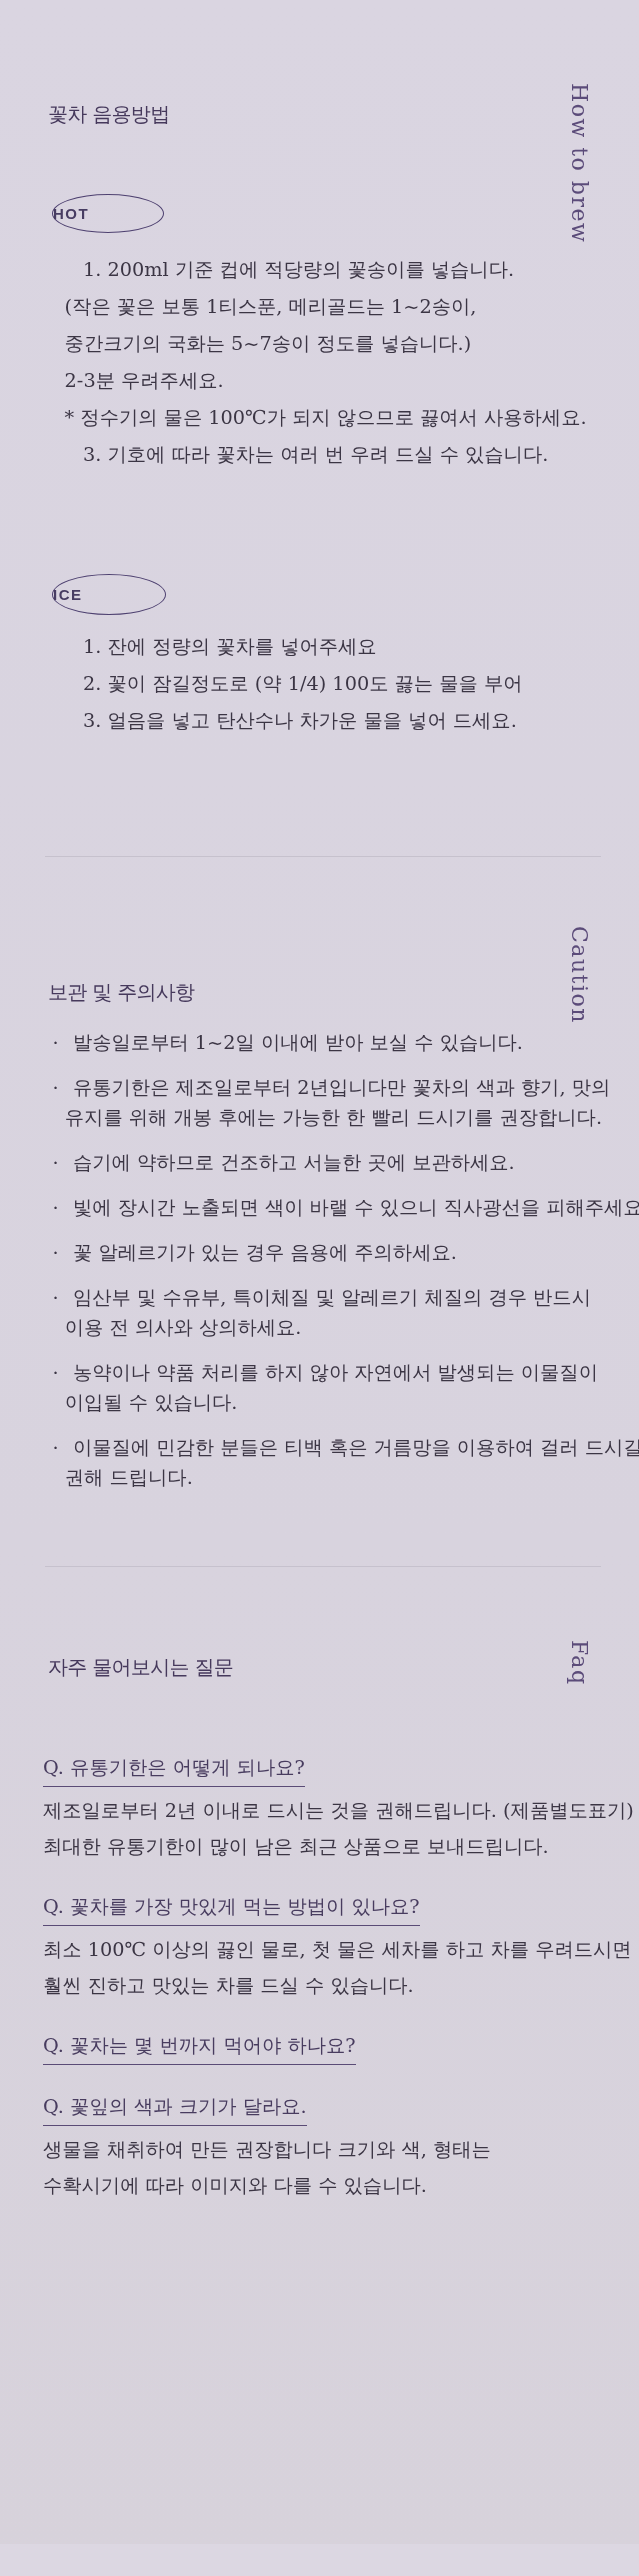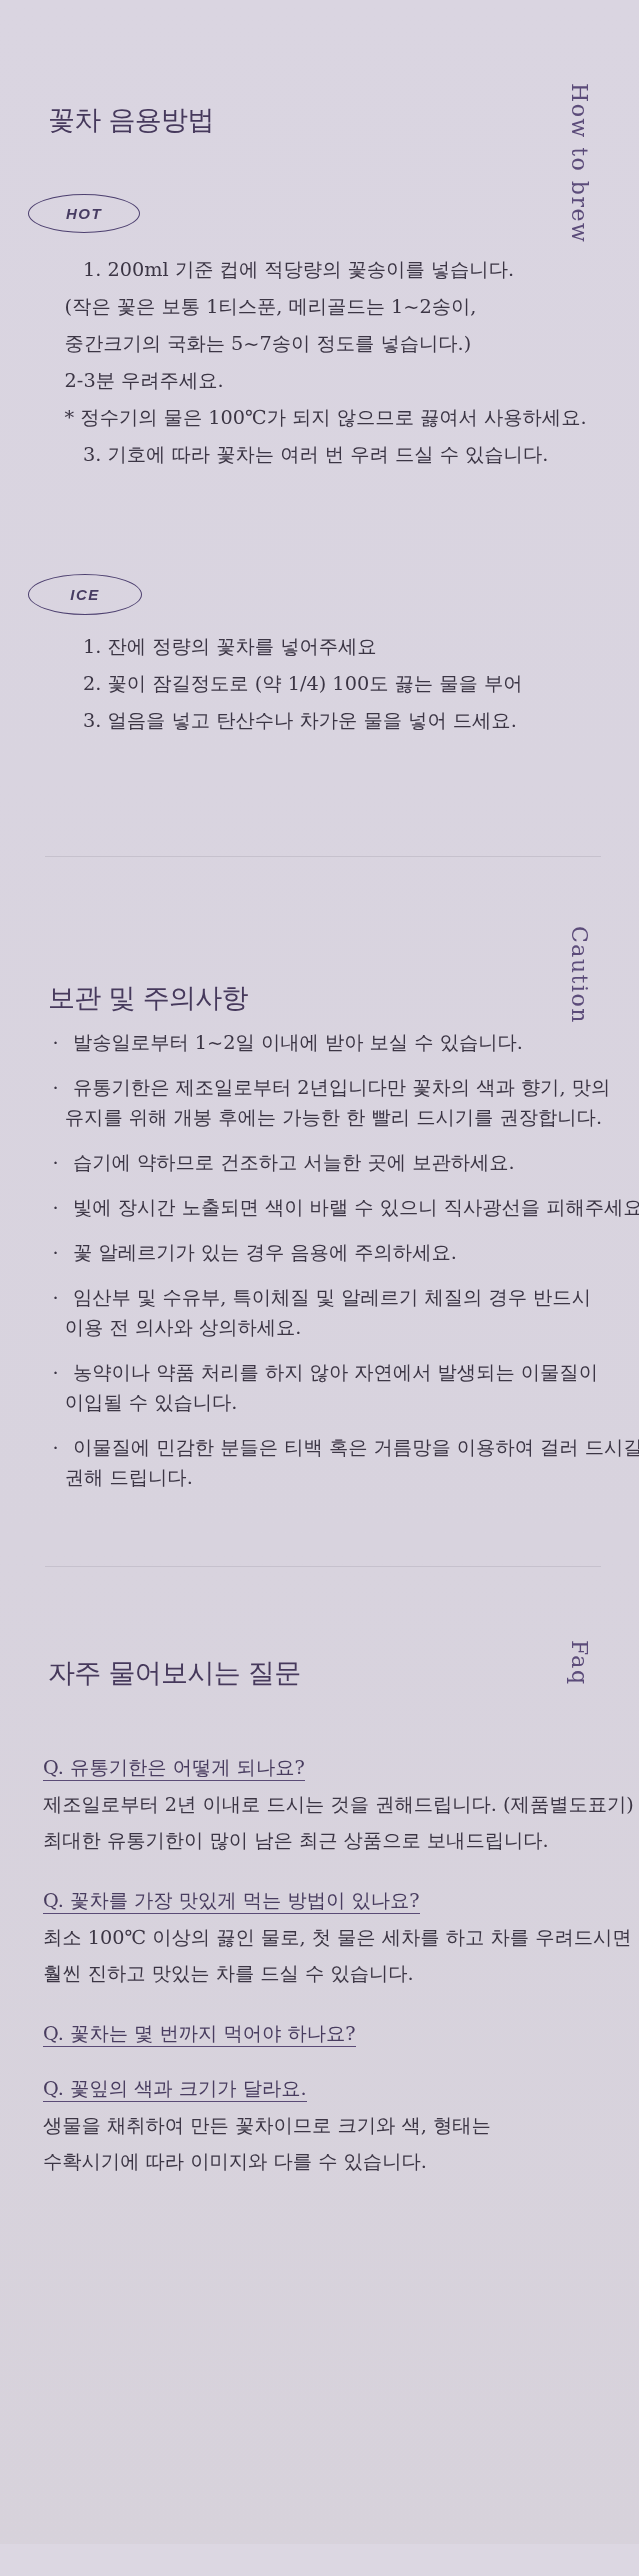--- a/index.html
+++ b/index.html
@@ -3,37 +3,37 @@
 <meta charset="utf-8">
 <style>
   html,body{margin:0;padding:0;}
   body{width:639px;background:#d9d4df;}
   .page{
     position:relative;width:639px;height:2576px;overflow:hidden;
     background:linear-gradient(180deg,#dad5e1 0%,#d8d3de 60%,#d7d2db 100%);
     font-family:"DejaVu Serif","Liberation Serif",serif;
   }
   .sec-title{
-    position:absolute;left:48px;font-size:27px;line-height:33px;
+    position:absolute;left:48px;font-size:20px;line-height:33px;
     color:#46395c;letter-spacing:-0.7px;font-weight:500;white-space:nowrap;
   }
   #title-brew{top:85px}
   #title-caution{top:963px}
   #title-faq{top:1638px}
   .side-label{
     position:absolute;right:46px;writing-mode:vertical-rl;text-orientation:mixed;
     font-size:22px;color:#5b4b79;letter-spacing:1.5px;line-height:27px;white-space:nowrap;
   }
   #side-brew{top:83px}
   #side-caution{top:926px}
   #side-faq{top:1640px}
   .badge{
-    position:absolute;left:28px;width:110px;height:37px;
+    position:absolute;left:52px;width:110px;height:37px;
     border:1.5px solid #4e4170;border-radius:50%;
-    display:flex;align-items:center;justify-content:center;background:transparent;font-style:italic;
+    display:flex;align-items:center;background:transparent;
   }
   #badge-hot{top:194px}
   #badge-ice{top:574px;width:112px;height:39px}
   .badge-label{
     font-family:"Liberation Sans","DejaVu Sans",sans-serif;
     font-weight:700;font-size:15px;letter-spacing:1.5px;color:#473c62;
   }
   .steps{position:absolute;left:43px;font-size:19.3px;color:#3b3544;}
   .step{line-height:37px;white-space:nowrap;margin-left:40px;}
   .step.indent{margin-left:21.6px;}
@@ -43,21 +43,21 @@
   #divider-1{top:856px}
   #divider-2{top:1566px}
   .bullets{position:absolute;left:45px;top:1028px;font-size:19.3px;color:#3b3544;}
   .bullet{position:relative;padding-left:28px;margin-bottom:15px;}
   .bullet .line{line-height:30px;white-space:nowrap;}
   .bullet .cont{margin-left:-8.2px;}
   .dot{position:absolute;left:7.4px;top:0;line-height:30px;font-size:19.3px;color:#3b3544;}
   .faq{position:absolute;left:43px;top:1756px;font-size:19.3px;}
   .faq-item{margin-bottom:30px;}
   .faq-q{
-    display:inline-block;line-height:24px;padding-bottom:0;
+    display:inline-block;line-height:24px;padding-bottom:6px;
     border-bottom:1.5px solid #5a4b76;color:#483c5f;white-space:nowrap;
   }
   .faq-a{margin-top:6px;color:#3b3544;}
   .faq-a .line{line-height:36px;white-space:nowrap;}
   .bottom-strip{position:absolute;left:0;right:0;top:2544px;height:32px;background:#dcd7e2;}
 </style>
 </head>
 <body>
 
 <div class="page">
@@ -151,21 +151,21 @@
         <div class="line">최소 100℃ 이상의 끓인 물로, 첫 물은 세차를 하고 차를 우려드시면</div>
         <div class="line">훨씬 진하고 맛있는 차를 드실 수 있습니다.</div>
       </div>
     </div>
     <div class="faq-item">
       <div class="faq-q">Q. 꽃차는 몇 번까지 먹어야 하나요?</div>
     </div>
     <div class="faq-item">
       <div class="faq-q">Q. 꽃잎의 색과 크기가 달라요.</div>
       <div class="faq-a">
-        <div class="line">생물을 채취하여 만든 꽃차이므로 크기와 색, 형태는</div>
+        <div class="line">생물을 채취하여 만든 권장합니다 크기와 색, 형태는</div>
         <div class="line">수확시기에 따라 이미지와 다를 수 있습니다.</div>
       </div>
     </div>
   </div>
 
   <div class="bottom-strip"></div>
 </div>
 
 
 </body></html>

